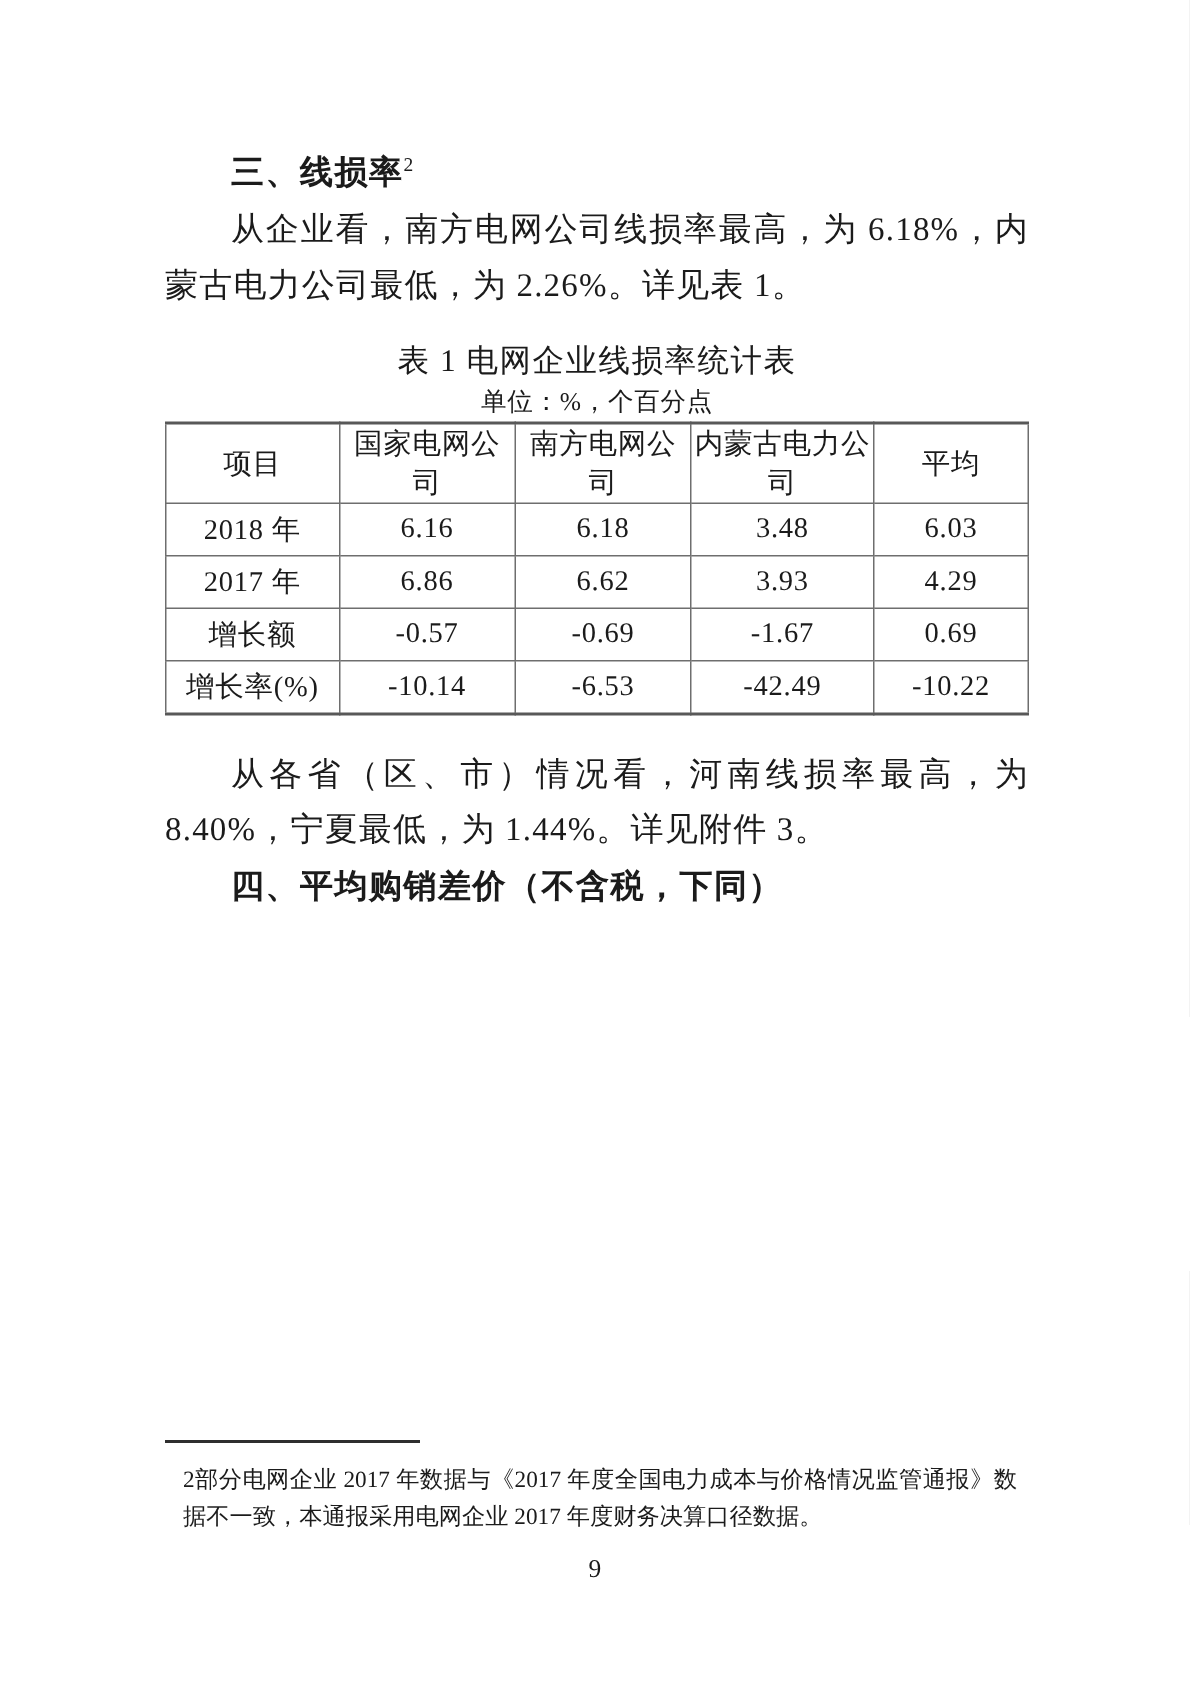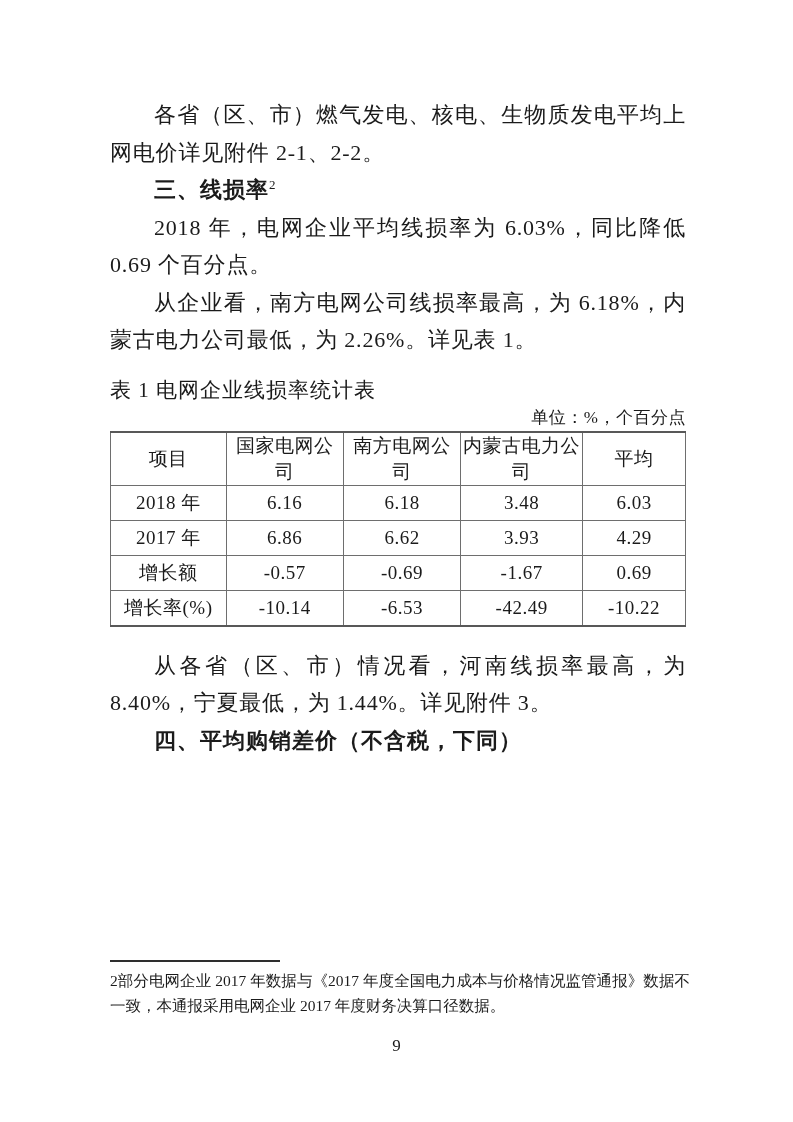--- a/index.html
+++ b/index.html
@@ -41,27 +41,27 @@
     font-size: 13px;
     font-weight: 400;
     font-family: "Liberation Serif", "DejaVu Serif", serif;
     vertical-align: super;
     line-height: 0;
   }
   .table-title {
     margin-top: 16px;
     font-size: 21px;
     line-height: 30px;
-    text-align: left;
+    text-align: center;
     letter-spacing: 1px;
   }
   .unit-note {
     font-size: 17px;
     line-height: 26px;
-    text-align: right;
+    text-align: center;
     letter-spacing: 0.5px;
   }
   table.stat-table {
     width: 100%;
     border-collapse: collapse;
     table-layout: fixed;
     border-top: 2.5px solid #585858;
     border-bottom: 2.5px solid #585858;
   }
   table.stat-table th,
@@ -82,21 +82,21 @@
     top: 960px;
     width: 580px;
   }
   .footnote-rule {
     width: 170px;
     height: 0;
     border-top: 2px solid #2e2e2e;
     margin-bottom: 6px;
   }
   .footnote-text {
-    margin: 0;
+    margin: 12px;
     font-size: 15.5px;
     line-height: 25px;
     text-align: justify;
     text-justify: inter-character;
   }
   .page-number {
     position: absolute;
     top: 1034px;
     left: 0;
     width: 100%;
@@ -104,25 +104,23 @@
     font-size: 17px;
     line-height: 24px;
   }
 </style>
 </head>
 <body>
 
 <div class="page">
   <div class="content">
 
-    <p class="body-para">各省（区、市）燃气发电、核电、生物质发电平均上网电价详见附件 2-1、2-2。</p>
 
     <h2 class="section-heading"><span>三、线损率</span><sup>2</sup></h2>
 
-    <p class="body-para">2018 年，电网企业平均线损率为 6.03%，同比降低 0.69 个百分点。</p>
 
     <p class="body-para">从企业看，南方电网公司线损率最高，为 6.18%，内蒙古电力公司最低，为 2.26%。详见表 1。</p>
 
     <div class="table-title">表 1 电网企业线损率统计表</div>
 
     <div class="unit-note">单位：%，个百分点</div>
 
     <table class="stat-table">
       <colgroup>
         <col style="width:20.1%">

